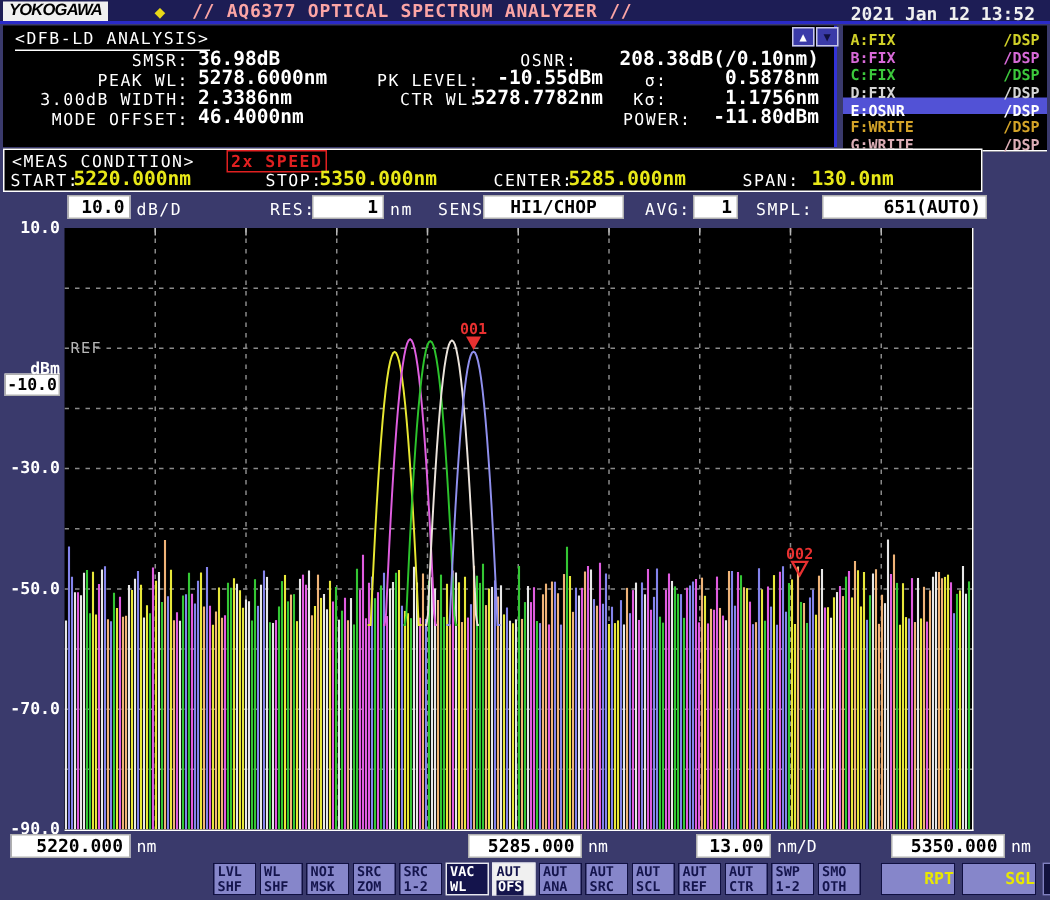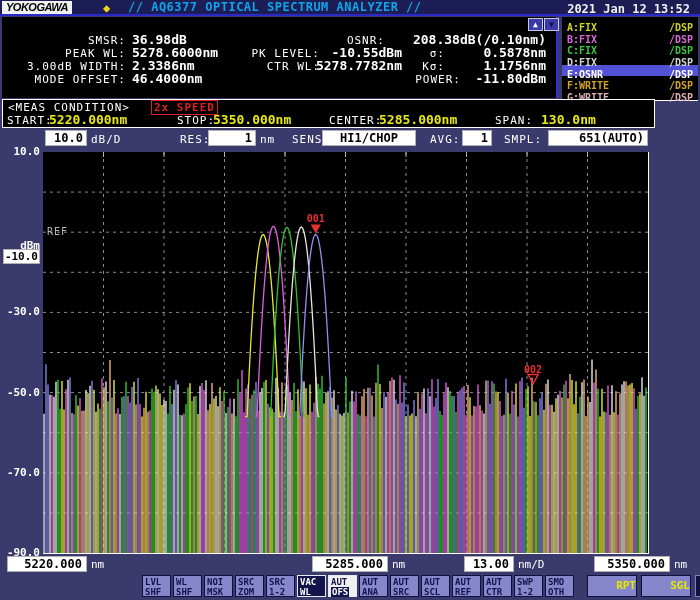--- a/index.html
+++ b/index.html
@@ -4,21 +4,21 @@
 <style>
   * { margin:0; padding:0; box-sizing:border-box; }
   html,body { width:700px; height:600px; overflow:hidden; }
   body { background:#3a3a6c; font-family:"DejaVu Sans Mono", monospace; position:relative; }
 
   
   .hdr { position:absolute; left:0; top:0; width:700px; height:16px; background:#1d1d55; border-bottom:2px solid #2a2ac8; }
   .brand { position:absolute; left:2px; top:1px; height:13px; background:#f0f0f0; color:#000;
            font:bold 11px "Liberation Sans", sans-serif; font-style:italic; padding:0 4px; line-height:13px; letter-spacing:-0.5px; }
   .diamond { position:absolute; left:103px; top:2px; color:#e8d818; font-size:12px; line-height:12px; }
-  .hdr-title { position:absolute; left:128px; top:0; color:#0ea5e9; font:bold 12px "DejaVu Sans Mono", monospace; letter-spacing:0.5px; }
+  .hdr-title { position:absolute; left:128px; top:0; color:#fca5a5; font:bold 12px "DejaVu Sans Mono", monospace; letter-spacing:0.5px; }
   .hdr-date { position:absolute; right:10px; top:2px; color:#f0f0f0; font:bold 12px "DejaVu Sans Mono", monospace; }
 
   
   .apanel { position:absolute; left:2px; top:17px; width:556px; height:81px; background:#000; border-right:2px solid #3232d8; }
   .apanel .ttl { position:absolute; left:8px; top:2px; color:#fff; font-size:11px; border-bottom:1px solid #fff; padding-bottom:1px; letter-spacing:1px; }
   .al { position:absolute; color:#fff; font-size:11px; white-space:pre; letter-spacing:1px; }
   .av { position:absolute; color:#fff; font:bold 13px "DejaVu Sans Mono", monospace; white-space:pre; }
 
   .updown { position:absolute; top:18px; width:15px; height:13px; background:#3a3aa8; border:1px solid #c8c8e8; color:#fff;
             font-size:8px; line-height:11px; text-align:center; padding:0; cursor:pointer; }
@@ -73,20 +73,21 @@
 <body>
 
 <div class="hdr">
   <span class="brand">YOKOGAWA</span>
   <span class="diamond">◆</span>
   <span class="hdr-title">// AQ6377 OPTICAL SPECTRUM ANALYZER //</span>
   <span class="hdr-date">2021 Jan 12 13:52</span>
 </div>
 
 <div class="apanel">
+  <span class="ttl">&lt;DFB-LD ANALYSIS&gt;</span>
   <span class="al" style="right:430px;top:17px">SMSR:</span>
   <span class="av" style="left:130px;top:15px">36.98dB</span>
   <span class="al" style="right:171px;top:17px">OSNR:</span>
   <span class="av" style="right:10px;top:15px">208.38dB(/0.10nm)</span>
 
   <span class="al" style="right:430px;top:30px">PEAK WL:</span>
   <span class="av" style="left:130px;top:28px">5278.6000nm</span>
   <span class="al" style="right:236px;top:30px">PK LEVEL:</span>
   <span class="av" style="right:154px;top:28px">-10.55dBm</span>
   <span class="al" style="right:111px;top:30px">σ:</span>
@@ -155,21 +156,21 @@
 <div class="sbox" style="left:45px;width:42px">10.0</div>
 <span class="slabel" style="left:91px">dB/D</span>
 <span class="slabel" style="left:180px">RES:</span>
 <div class="sbox" style="left:208px;width:48px">1</div>
 <span class="slabel" style="left:260px">nm</span>
 <span class="slabel" style="left:292px">SENS:</span>
 <div class="sbox" style="left:322px;width:94px;text-align:center">HI1/CHOP</div>
 <span class="slabel" style="left:430px">AVG:</span>
 <div class="sbox" style="left:462px;width:30px">1</div>
 <span class="slabel" style="left:504px">SMPL:</span>
-<div class="sbox" style="left:548px;width:100px">651(AUTO)</div>
+<div class="sbox" style="left:548px;width:110px">651(AUTO)</div>
 
 <div class="plot">
   <svg id="spectrum-svg" width="605" height="401" viewBox="0 0 605 401">
       <line class="grid" x1="60.5" y1="0" x2="60.5" y2="401"></line>
       <line class="grid" x1="121.0" y1="0" x2="121.0" y2="401"></line>
       <line class="grid" x1="181.5" y1="0" x2="181.5" y2="401"></line>
       <line class="grid" x1="242.0" y1="0" x2="242.0" y2="401"></line>
       <line class="grid" x1="302.5" y1="0" x2="302.5" y2="401"></line>
       <line class="grid" x1="363.0" y1="0" x2="363.0" y2="401"></line>
       <line class="grid" x1="423.5" y1="0" x2="423.5" y2="401"></line>

